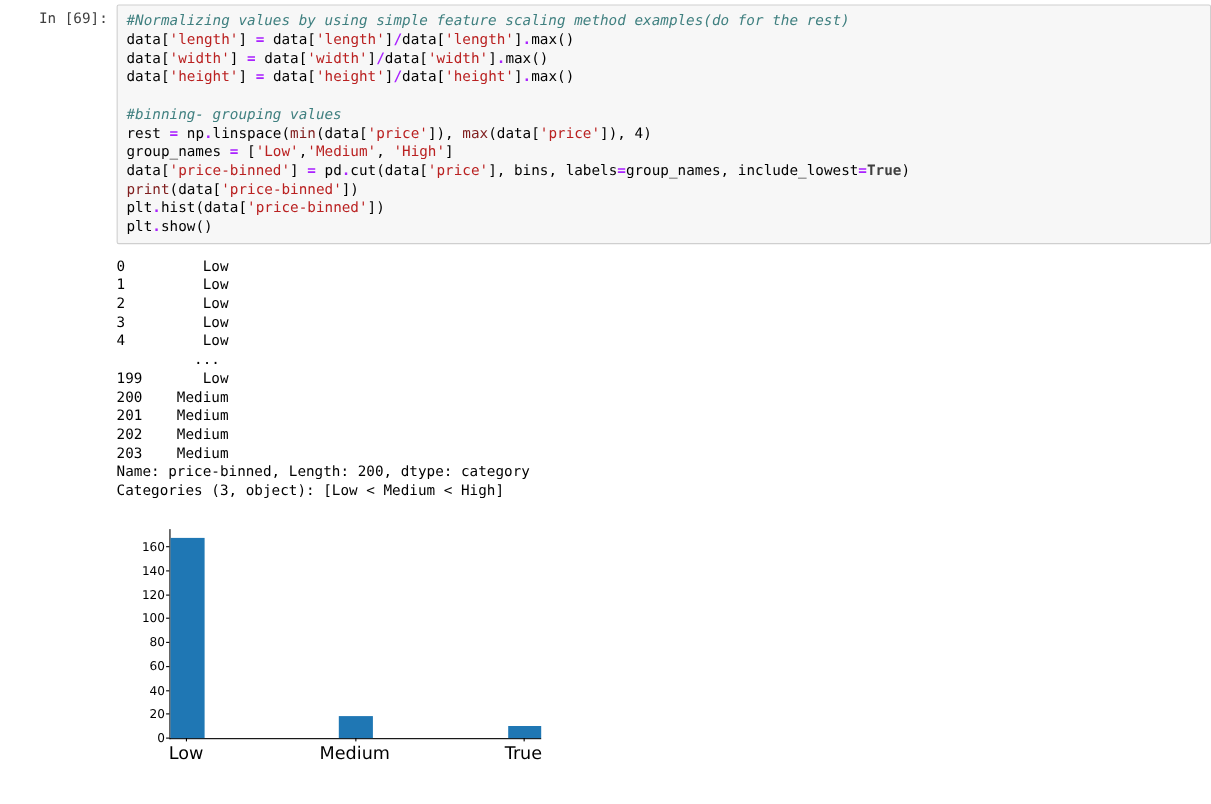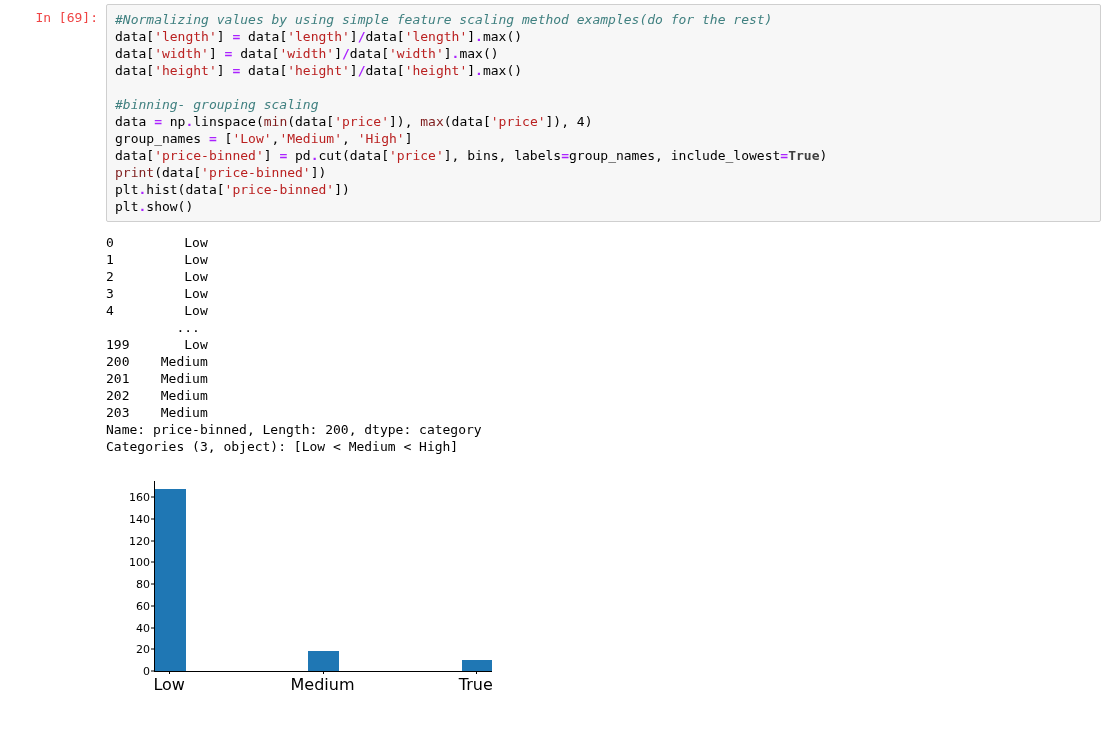--- a/index.html
+++ b/index.html
@@ -1,18 +1,18 @@
 <!DOCTYPE html>
 <html><head>
 <meta charset="utf-8">
 <style>
   html,body{margin:0;padding:0;background:#fff;font-family:"Helvetica Neue",Arial,sans-serif;font-size:13px;color:#000}
   .cell{display:flex;align-items:flex-start;padding:4px 0 4px 8px}
   .prompt{width:90px;min-width:90px;text-align:right;padding:6px 8px 0 0;font-family:Menlo,Consolas,"DejaVu Sans Mono",monospace;font-size:13px;color:#303F9F}
-  .input-prompt{color:#ef4444}
+  .input-prompt{color:#404040}
   .code-box{flex:1;border:1px solid #cfcfcf;background:#f7f7f7;border-radius:2px;padding:6px 8px}
   pre.code{margin:0;white-space:pre;font-family:Menlo,Consolas,"DejaVu Sans Mono",monospace;font-size:13px;line-height:17px}
   .cm-comment{color:#408080;font-style:italic}
   .cm-string{color:#ba2121}
   .cm-builtin{color:#7f1d1d}
   .cm-operator{color:#aa22ff;font-weight:bold}
   .cm-kw{color:#404040;font-weight:bold}
   .output-area{display:flex;align-items:center;padding:4px 0 4px 8px}
   .output-body{flex:1}
   pre.text-output{margin:0;white-space:pre;font-family:Menlo,Consolas,"DejaVu Sans Mono",monospace;font-size:13px;line-height:17px;padding:4px 0 10px 0}
@@ -29,22 +29,22 @@
 <body>
 
 <div class="cell">
   <div class="prompt input-prompt">In [69]:</div>
   <div class="code-box">
     <pre class="code" id="code-pre"><span class="cm-comment">#Normalizing values by using simple feature scaling method examples(do for the rest)</span>
 <span>data[</span><span class="cm-string">'length'</span><span>] </span><span class="cm-operator">=</span><span> data[</span><span class="cm-string">'length'</span><span>]</span><span class="cm-operator">/</span><span>data[</span><span class="cm-string">'length'</span><span>]</span><span class="cm-operator">.</span><span>max()</span>
 <span>data[</span><span class="cm-string">'width'</span><span>] </span><span class="cm-operator">=</span><span> data[</span><span class="cm-string">'width'</span><span>]</span><span class="cm-operator">/</span><span>data[</span><span class="cm-string">'width'</span><span>]</span><span class="cm-operator">.</span><span>max()</span>
 <span>data[</span><span class="cm-string">'height'</span><span>] </span><span class="cm-operator">=</span><span> data[</span><span class="cm-string">'height'</span><span>]</span><span class="cm-operator">/</span><span>data[</span><span class="cm-string">'height'</span><span>]</span><span class="cm-operator">.</span><span>max()</span>
 
-<span class="cm-comment">#binning- grouping scaling</span>
-<span>data </span><span class="cm-operator">=</span><span> np</span><span class="cm-operator">.</span><span>linspace(</span><span class="cm-builtin">min</span><span>(data[</span><span class="cm-string">'price'</span><span>]), </span><span class="cm-builtin">max</span><span>(data[</span><span class="cm-string">'price'</span><span>]), </span><span>4</span><span>)</span>
+<span class="cm-comment">#binning- grouping values</span>
+<span>rest </span><span class="cm-operator">=</span><span> np</span><span class="cm-operator">.</span><span>linspace(</span><span class="cm-builtin">min</span><span>(data[</span><span class="cm-string">'price'</span><span>]), </span><span class="cm-builtin">max</span><span>(data[</span><span class="cm-string">'price'</span><span>]), </span><span>4</span><span>)</span>
 <span>group_names </span><span class="cm-operator">=</span><span> [</span><span class="cm-string">'Low'</span><span>,</span><span class="cm-string">'Medium'</span><span>, </span><span class="cm-string">'High'</span><span>]</span>
 <span>data[</span><span class="cm-string">'price-binned'</span><span>] </span><span class="cm-operator">=</span><span> pd</span><span class="cm-operator">.</span><span>cut(data[</span><span class="cm-string">'price'</span><span>], bins, labels</span><span class="cm-operator">=</span><span>group_names, include_lowest</span><span class="cm-operator">=</span><span class="cm-kw">True</span><span>)</span>
 <span class="cm-builtin">print</span><span>(data[</span><span class="cm-string">'price-binned'</span><span>])</span>
 <span>plt</span><span class="cm-operator">.</span><span>hist(data[</span><span class="cm-string">'price-binned'</span><span>])</span>
 <span>plt</span><span class="cm-operator">.</span><span>show()</span></pre>
   </div>
 </div>
 
 <div class="output-area">
   <div class="prompt"></div>

